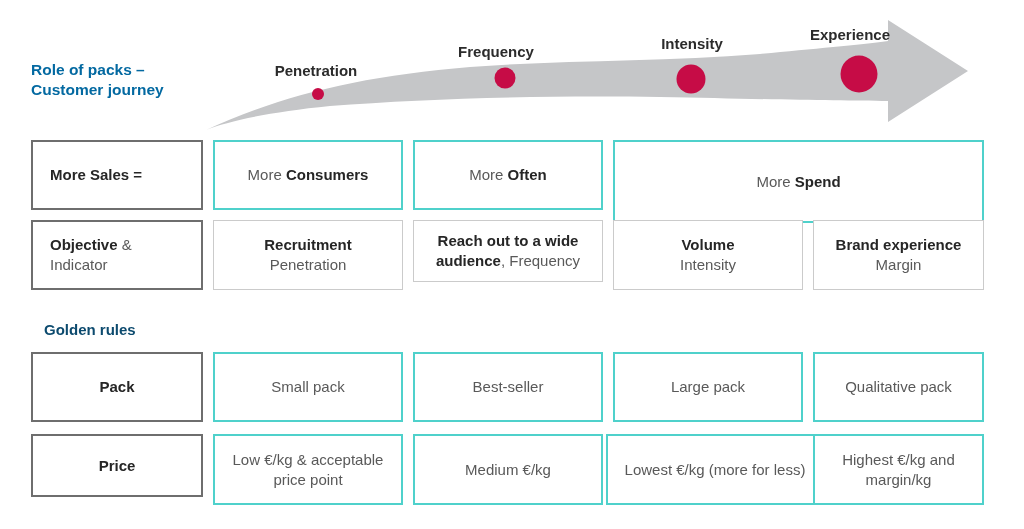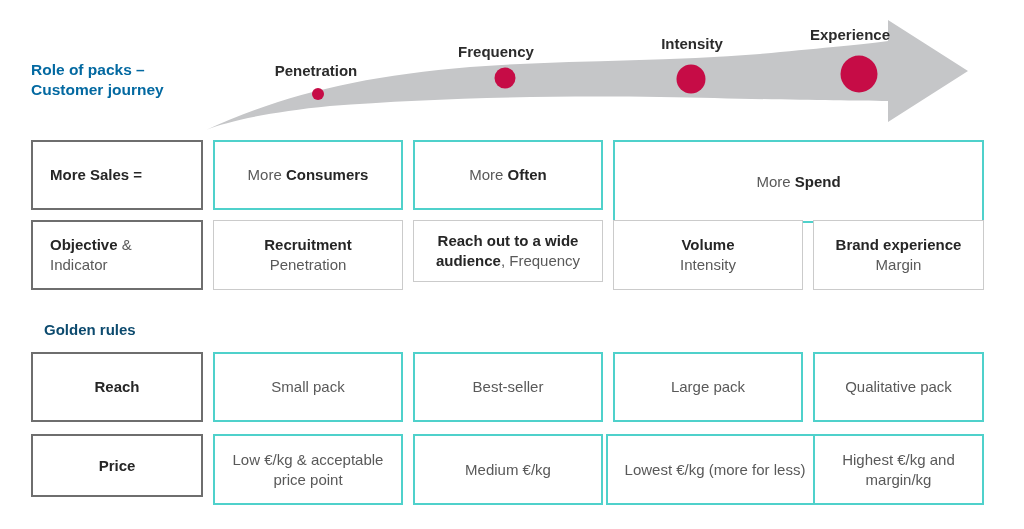--- a/index.html
+++ b/index.html
@@ -110,21 +110,21 @@
   <div class="box gray" style="left:813px;top:220px;width:171px;height:70px">
     <div>
       <div class="t-bold">Brand experience</div>
       <div class="t-reg">Margin</div>
     </div>
   </div>
 
   <div class="section-heading">Golden rules</div>
 
   <div class="box dark" style="left:31px;top:352px;width:172px;height:70px">
-    <span class="t-bold">Reach</span>
+    <span class="t-bold">Pack</span>
   </div>
   <div class="box teal" style="left:213px;top:352px;width:190px;height:70px">Small pack</div>
   <div class="box teal" style="left:413px;top:352px;width:190px;height:70px">Best-seller</div>
   <div class="box teal" style="left:613px;top:352px;width:190px;height:70px">Large pack</div>
   <div class="box teal" style="left:813px;top:352px;width:171px;height:70px">Qualitative pack</div>
 
   <div class="box dark" style="left:31px;top:434px;width:172px;height:63px">
     <span class="t-bold">Price</span>
   </div>
   <div class="box teal" style="left:213px;top:434px;width:190px;height:71px">Low €/kg &amp; acceptable price point</div>

